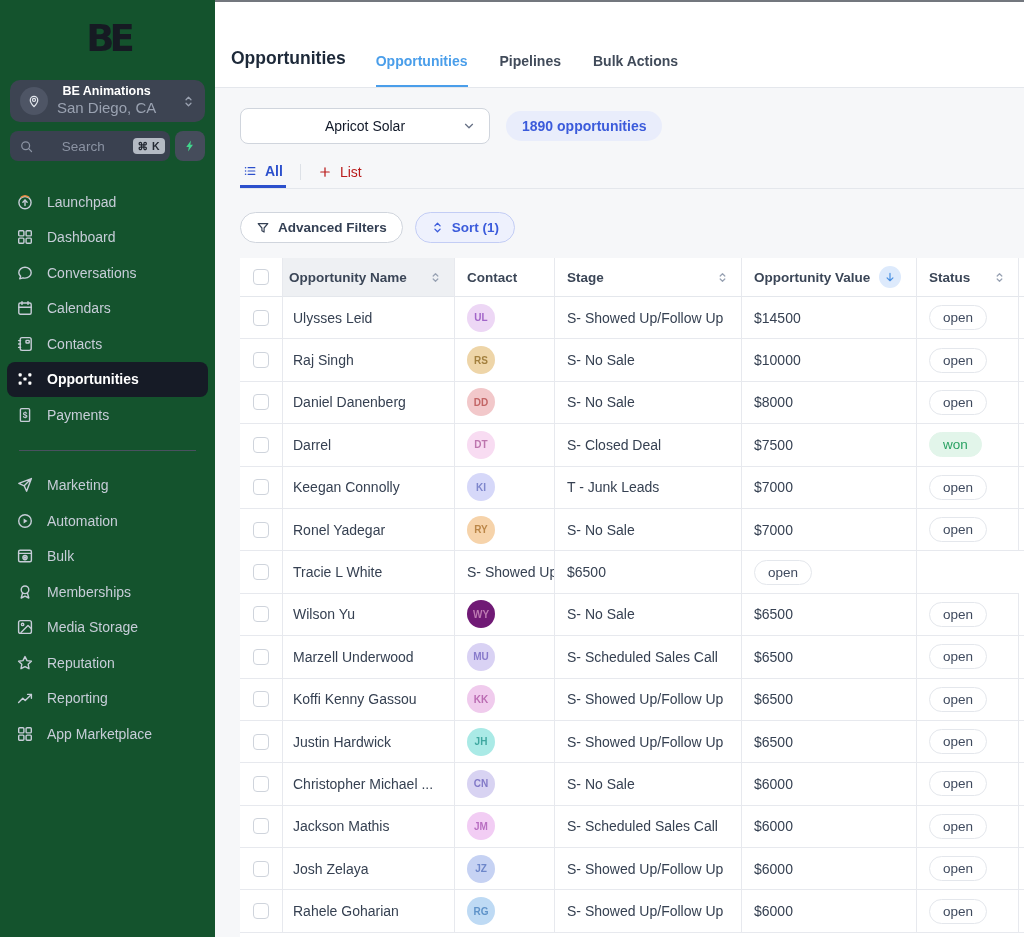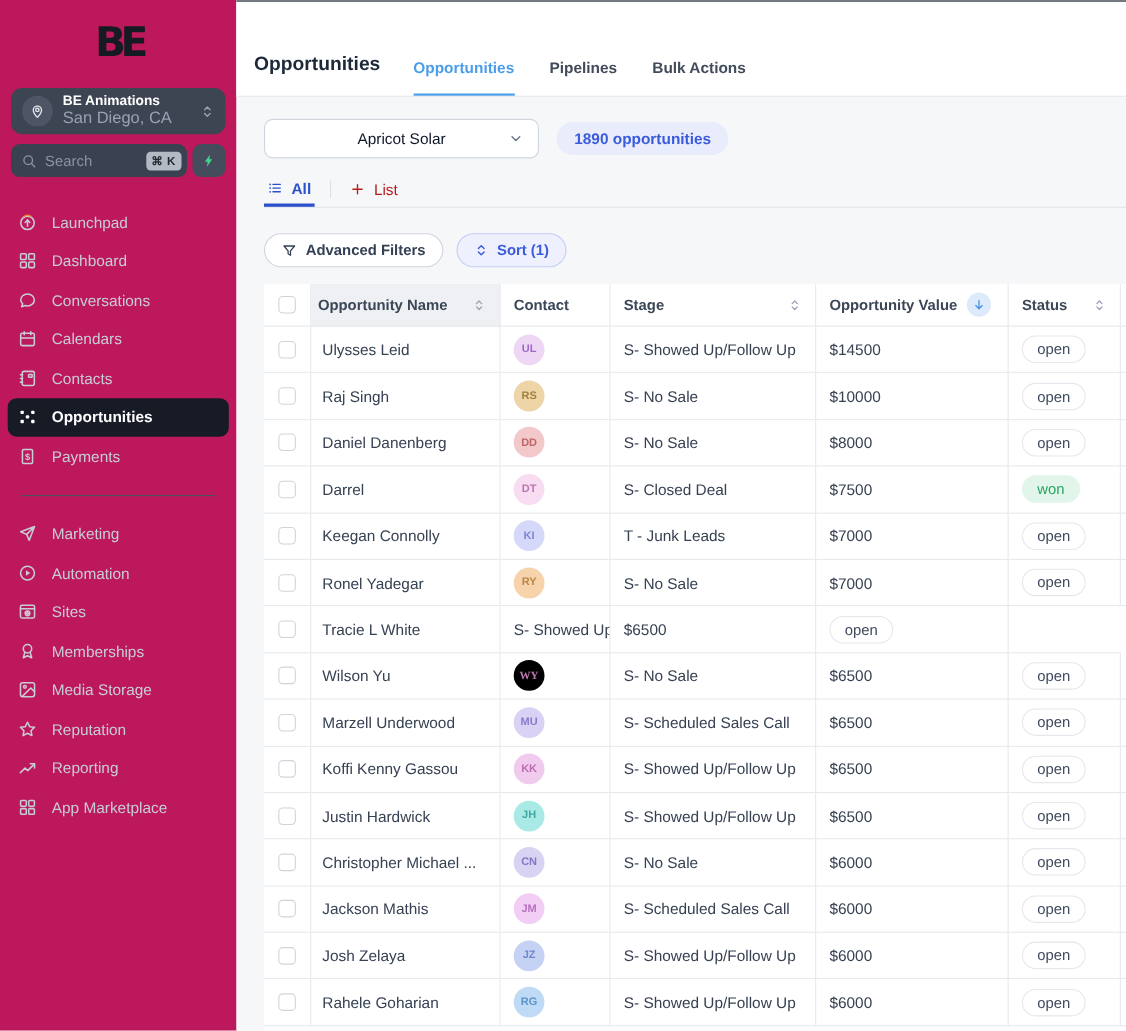--- a/index.html
+++ b/index.html
@@ -7,22 +7,22 @@
   body {
     width:1024px; height:937px; overflow:hidden;
     font-family:"Liberation Sans", sans-serif;
     background:#f6f7f9; color:#364152;
   }
   .app { display:flex; width:1024px; height:937px; }
 
   
   .sidebar {
     width:215px; min-width:215px; height:100%;
-    background:#be185d; color:#c7cdd8;
-    display:flex; flex-direction:column; overflow:hidden;
+    background:#14532d; color:#c7cdd8;
+    display:flex; flex-direction:column; overflow:hidden;text-align:center;
   }
   .logo { height:62px; margin-top:8px; display:flex; align-items:center; justify-content:center; }
   .account {
     margin:10px 10px 0; background:#3d4452; border-radius:10px;
     height:42px; display:flex; align-items:center; padding:0 10px; gap:9px; cursor:pointer;
   }
   .acct-ic { width:28px; height:28px; border-radius:50%; background:#4e5565;
     display:flex; align-items:center; justify-content:center; color:#e2e6ec; flex:none; }
   .acct-txt { line-height:1.25; min-width:0; }
   .acct-name { font-size:12.5px; font-weight:700; color:#fff; white-space:nowrap; }
@@ -257,21 +257,21 @@
         </div>
         <div class="nav-item">
           <span class="ic">
             <svg width="18" height="18" viewBox="0 0 18 18" fill="none" stroke="currentColor" stroke-width="1.4" stroke-linecap="round" stroke-linejoin="round">
               <rect x="2.6" y="3.2" width="12.8" height="11.6" rx="1.5"></rect>
               <path d="M2.6 6.4h12.8"></path>
               <circle cx="9" cy="10.6" r="2.1"></circle>
               <path d="M9 9.6v2M8 10.6h2"></path>
             </svg>
           </span>
-          <span>Sites</span>
+          <span>Bulk</span>
         </div>
         <div class="nav-item">
           <span class="ic">
             <svg width="18" height="18" viewBox="0 0 18 18" fill="none" stroke="currentColor" stroke-width="1.4" stroke-linecap="round" stroke-linejoin="round">
               <circle cx="9" cy="6.8" r="3.8"></circle>
               <path d="M6.6 9.9l-1.4 5.1 3.8-1.9 3.8 1.9-1.4-5.1"></path>
             </svg>
           </span>
           <span>Memberships</span>
         </div>
@@ -529,21 +529,21 @@
                 <span class="pill">open</span>
               </div>
               <div class="td"></div>
             </div>
             <div class="trow">
               <div class="td cbcell">
                 <div class="cb"></div>
               </div>
               <div class="td name">Wilson Yu</div>
               <div class="td">
-                <div class="avatar" style="background: #000000; color: rgb(189, 122, 178); font-family: Liberation Serif, serif;">WY</div>
+                <div class="avatar" style="background: #701a75; color: rgb(189, 122, 178);">WY</div>
               </div>
               <div class="td">S- No Sale</div>
               <div class="td">$6500</div>
               <div class="td">
                 <span class="pill">open</span>
               </div>
               <div class="td"></div>
             </div>
             <div class="trow">
               <div class="td cbcell">

